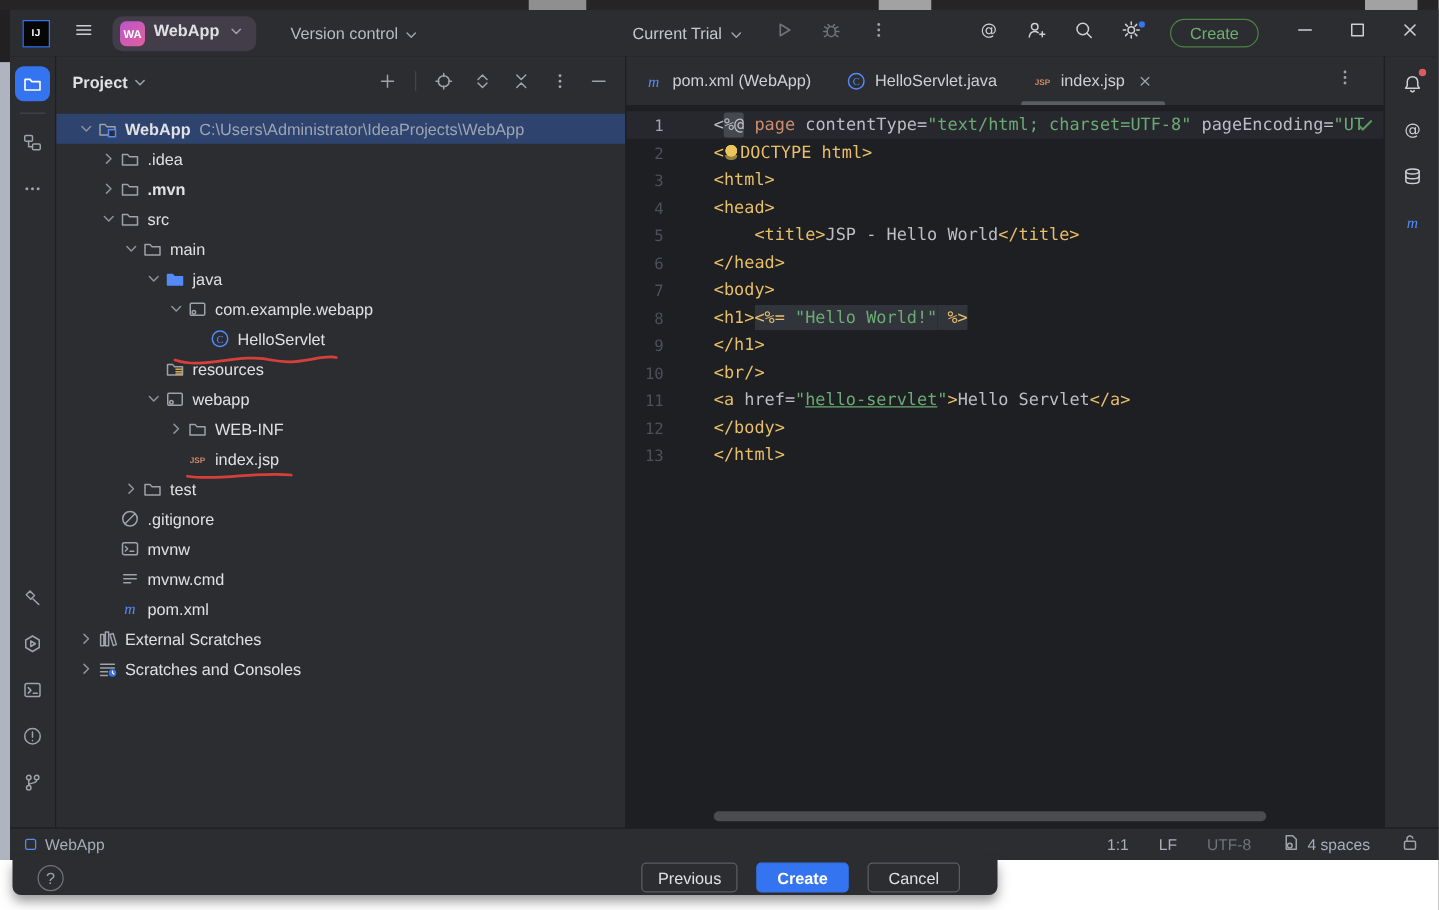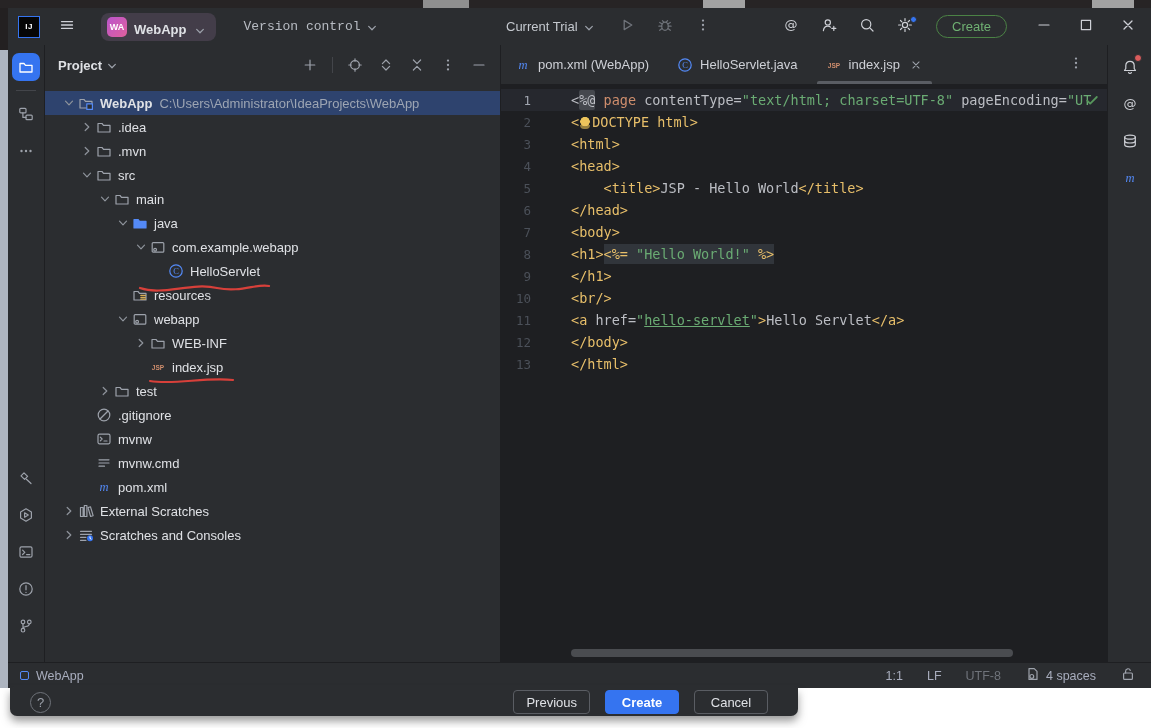--- a/index.html
+++ b/index.html
@@ -15,26 +15,26 @@
   .left-light { position:absolute; left:0; top:50px; width:8px; height:638px; background:#aeb5c0; }
 
   
   .ide { position:absolute; left:8px; top:8px; width:1143px; height:680px; background:#1e1f22; display:flex; flex-direction:column; }
 
   
   .titlebar { height:37px; background:#2b2d30; display:flex; align-items:center; padding:0 0 0 10px; position:relative; flex:none; }
   .logo { width:22px; height:22px; background:#060606; border:1px solid #3574F0; display:flex; align-items:center; justify-content:center;
           color:#fff; font-size:8px; font-weight:bold; letter-spacing:0.5px; }
   .hamb { margin-left:17px; width:20px; height:20px; display:flex; align-items:center; justify-content:center; }
-  .chip { display:flex; align-items:flex-end; gap:7px; background:#433d49; border-radius:8px; padding:4px 9px 4px 6px; margin-left:24px;
+  .chip { display:flex; align-items:flex-start; gap:7px; background:#433d49; border-radius:8px; padding:4px 9px 4px 6px; margin-left:13px;
           color:#dfe1e5; font-size:13px; font-weight:600; }
   .wa { width:20px; height:20px; border-radius:5px; background:linear-gradient(135deg,#bb55cd,#e0609c); color:#fff; font-size:9px;
         font-weight:bold; display:flex; align-items:center; justify-content:center; }
   .chev-ui { display:inline-flex; width:14px; height:14px; }
-  .vc { margin-left:27px; color:#b8bcc3; font-size:13px; display:flex; gap:4px; align-items:flex-end;font-family:Liberation Mono, monospace; }
+  .vc { margin-left:27px; color:#b8bcc3; font-size:13px; display:flex; gap:4px; align-items:flex-end; }
   .tb-mid { position:absolute; left:498px; top:0; height:37px; display:flex; align-items:center; }
   .runcfg { color:#c5c9cf; font-size:13px; display:flex; align-items:center; gap:4px; margin-right:12px; }
   .tbi { width:20px; height:20px; margin:0 9px; display:flex; align-items:center; justify-content:center; position:relative; }
   .tb-tools { position:absolute; left:764px; top:0; height:37px; display:flex; align-items:center; }
   .trial { position:absolute; left:928px; top:7px; height:23px; padding:0 15px; border:1px solid #4b8245; border-radius:12px;
            color:#6fb072; font-size:13px; display:flex; align-items:center; }
   .winbtns { position:absolute; right:2px; top:0; height:37px; display:flex; }
   .winbtn { width:42px; height:37px; display:flex; align-items:center; justify-content:center; }
   .bluedot { position:absolute; top:-1px; right:-2px; width:7px; height:7px; border-radius:50%; background:#3574F0; border:1.5px solid #2b2d30; }
   .reddot { position:absolute; top:1px; right:2px; width:8px; height:8px; border-radius:50%; background:#DB5C5C; border:1.5px solid #2b2d30; }
@@ -375,21 +375,21 @@
                 <path d="M6.2 4.5 9.8 8l-3.6 3.5"></path>
               </svg>
             </span>
             <span class="ticon">
               <svg viewBox="0 0 16 16" width="16" height="16" fill="none" stroke="#9DA2AB" stroke-width="1.2" stroke-linecap="round" stroke-linejoin="round">
                 <path d="M2 13V4.5h4l1.5 1.8H14V13z"></path>
               </svg>
             </span>
             <span class="tlabel">.idea</span>
           </div>
-          <div class="tree-row" style="padding-left: 34px;">
+          <div class="tree-row" style="padding-left: 34px; font-weight: bold;">
             <span class="chevbox">
               <svg viewBox="0 0 16 16" width="16" height="16" fill="none" stroke="#8E939B" stroke-width="1.2" stroke-linecap="round" stroke-linejoin="round">
                 <path d="M6.2 4.5 9.8 8l-3.6 3.5"></path>
               </svg>
             </span>
             <span class="ticon">
               <svg viewBox="0 0 16 16" width="16" height="16" fill="none" stroke="#9DA2AB" stroke-width="1.2" stroke-linecap="round" stroke-linejoin="round">
                 <path d="M2 13V4.5h4l1.5 1.8H14V13z"></path>
               </svg>
             </span>

